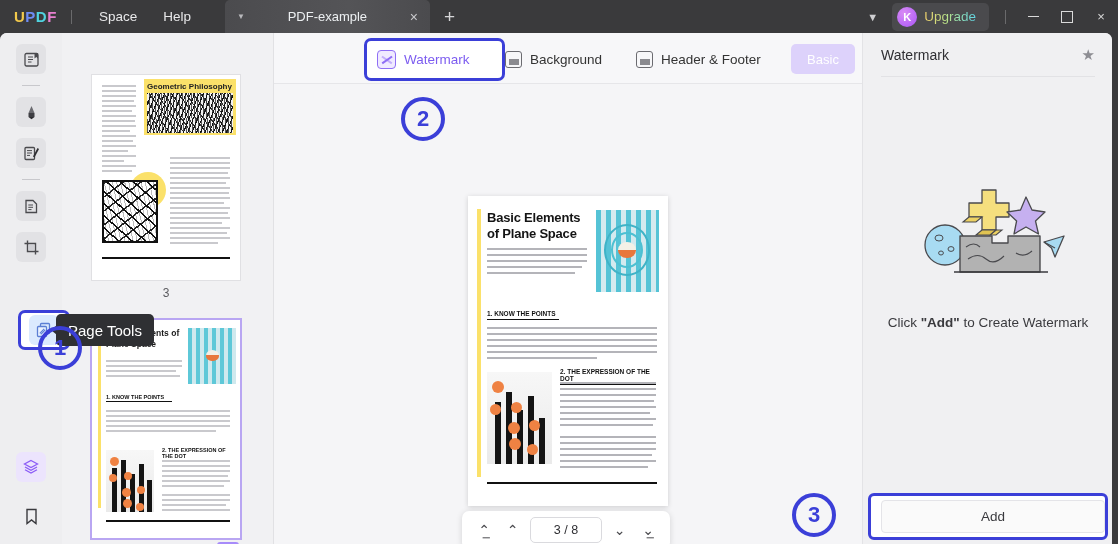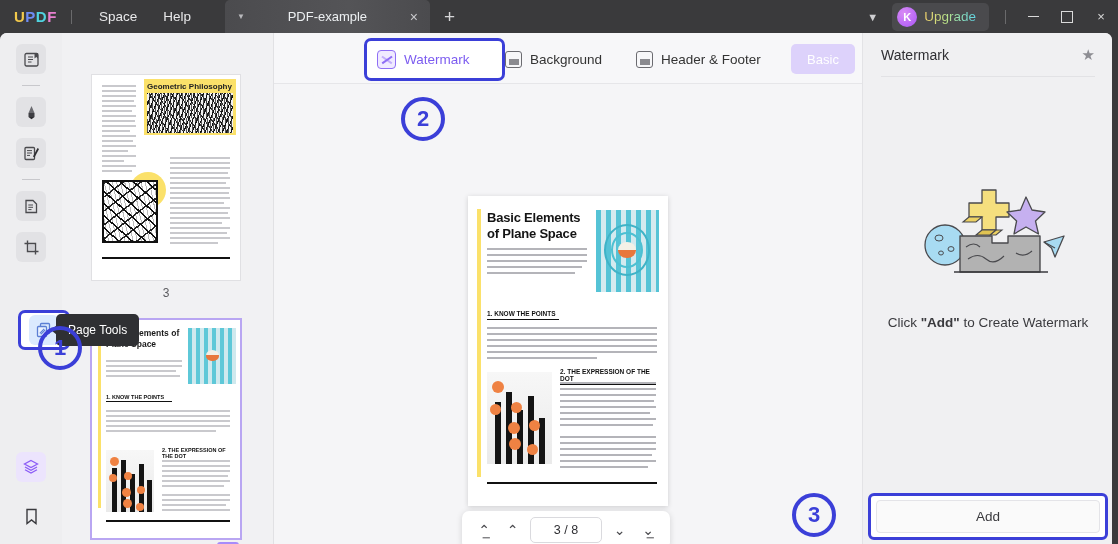--- a/index.html
+++ b/index.html
@@ -80,21 +80,21 @@
   .rail-spacer { flex:1; }
 
   
   .pt-wrap {
     position:absolute; left:18px; top:277px; width:52px; height:40px;
     border:3px solid #3b3fd8; border-radius:7px; background:#fff;
     display:flex; align-items:center; justify-content:center; z-index:7;
   }
   .tooltip {
     position:absolute; left:56px; top:281px; height:32px; z-index:8;
-    background:#2f3033; color:#fff; font-size:12px; border-radius:5px;
+    background:#2f3033; color:#fff; font-size:15px; border-radius:5px;
     display:flex; align-items:center; padding: 0 12px; white-space:nowrap;
   }
   .tooltip::before {
     content:""; position:absolute; left:-5px; top:11px;
     border-top:5px solid transparent; border-bottom:5px solid transparent;
     border-right:6px solid #2f3033;
   }
 
   
   .thumbs {
@@ -241,21 +241,21 @@
 
   .empty { position:absolute; top:150px; left:0; width:250px; text-align:center; }
   .illus { position:relative; width:160px; height:108px; margin:0 auto 22px; }
   .emp-title { font-size:13.5px; color:#3a3a3e; line-height:19px; margin-bottom:14px; }
   .emp-title b { font-weight:bold; }
   .emp-sub { font-size:11.5px; color:#9a9aa0; line-height:17px; padding: 0 26px; }
 
   .add-wrap {
     position:absolute; left:5px; bottom:4px; width:240px; height:47px;
     border:3px solid #3b3fd8; border-radius:6px; background:#fff;
-    display:flex; align-items:center; justify-content:center;
+    display:flex; align-items:center; justify-content:flex-end;
   }
   .add-btn {
     width:224px; height:33px; border:1px solid #e4e4e8; border-radius:4px;
     background:#fafafa; font-size:13.5px; color:#3a3a3e; cursor:pointer;
     font-family:"Liberation Sans",sans-serif;
   }
 
   
   .step {
     position:absolute; border-radius:50%; border:4px solid #3b3fd8;

